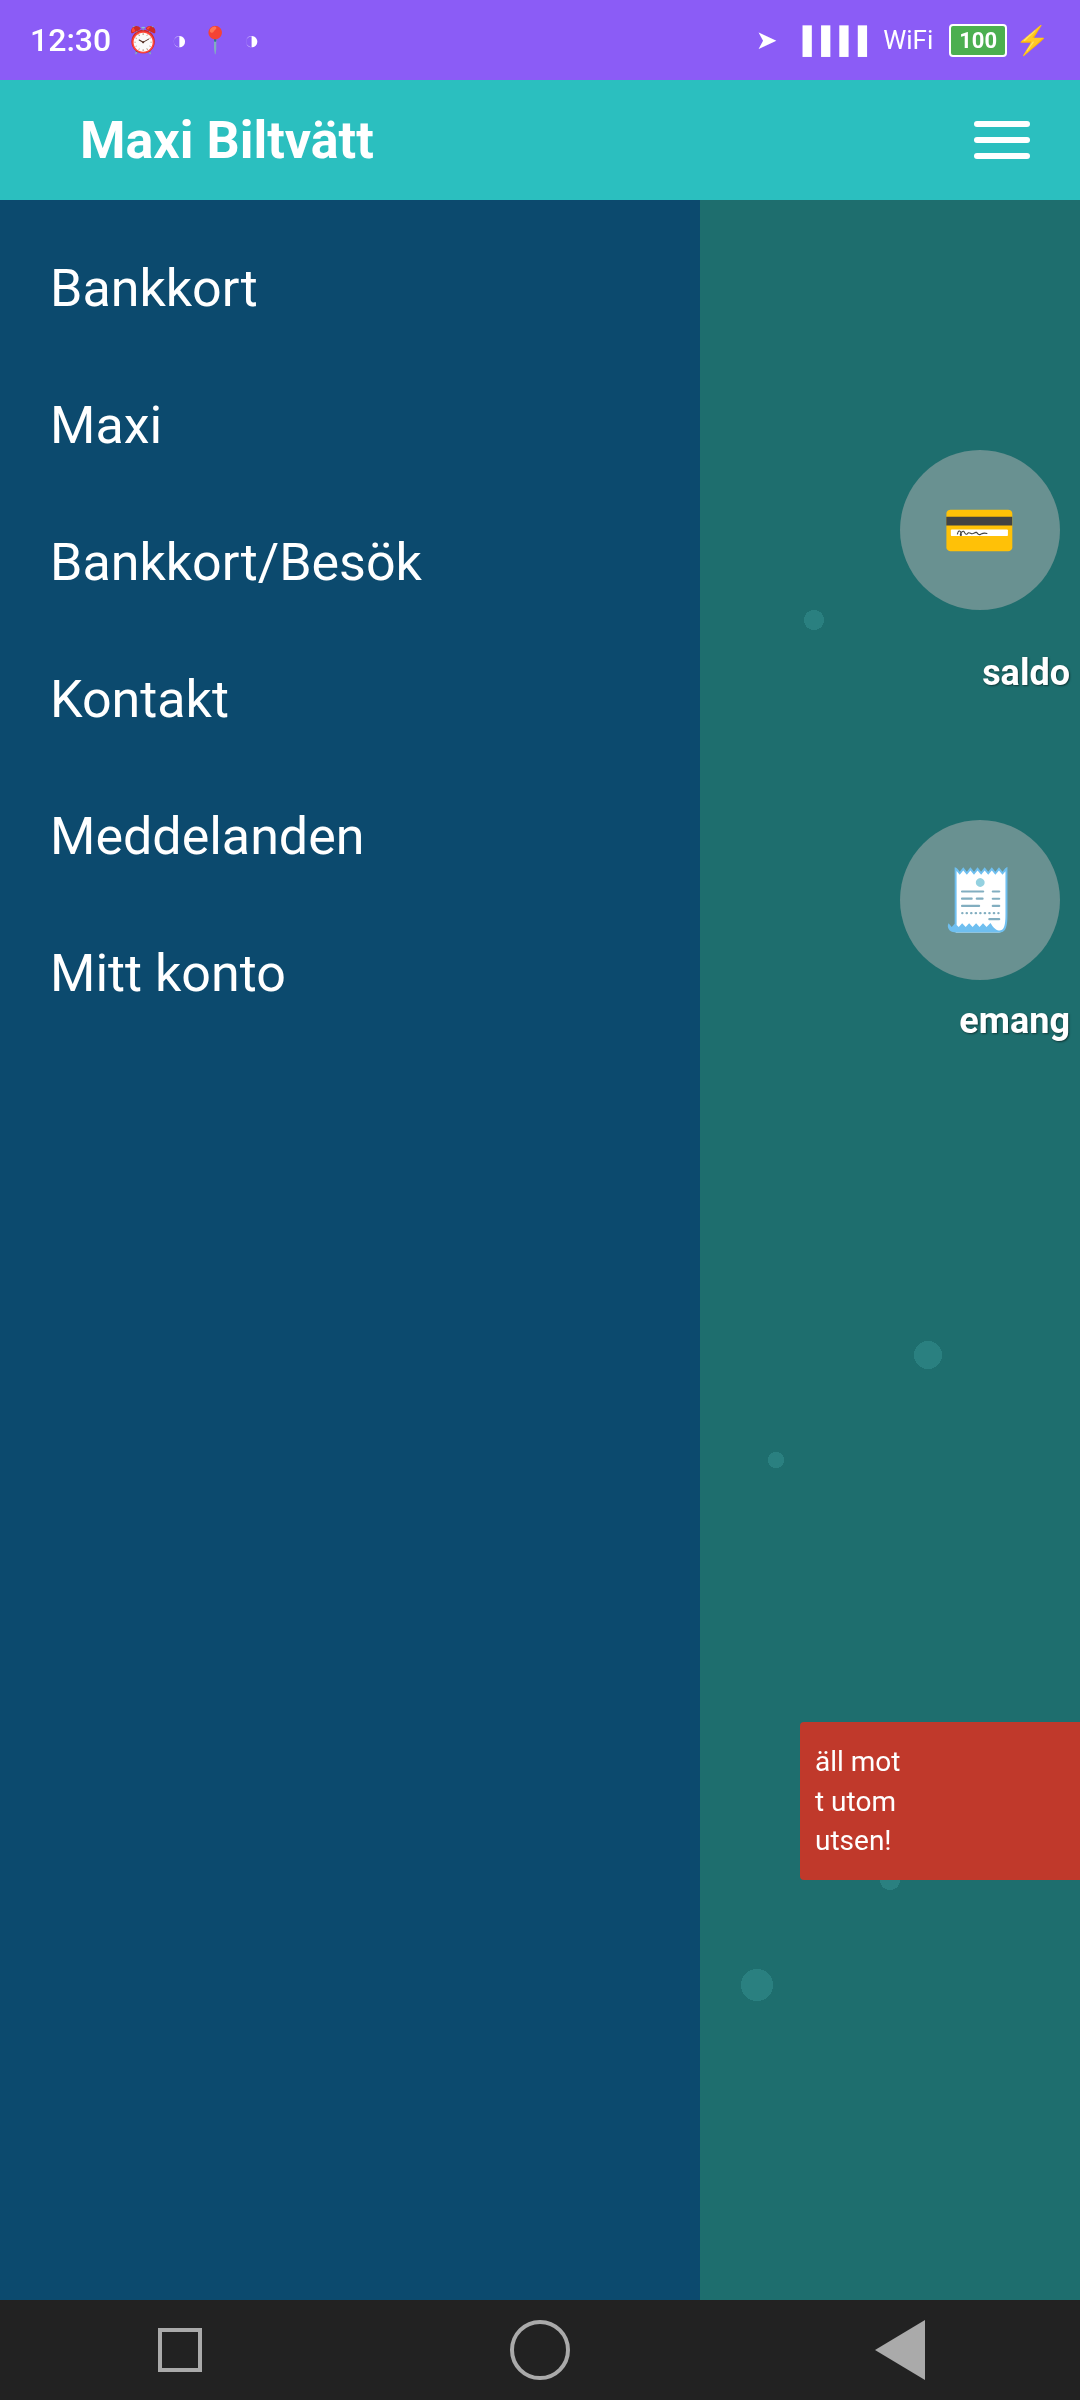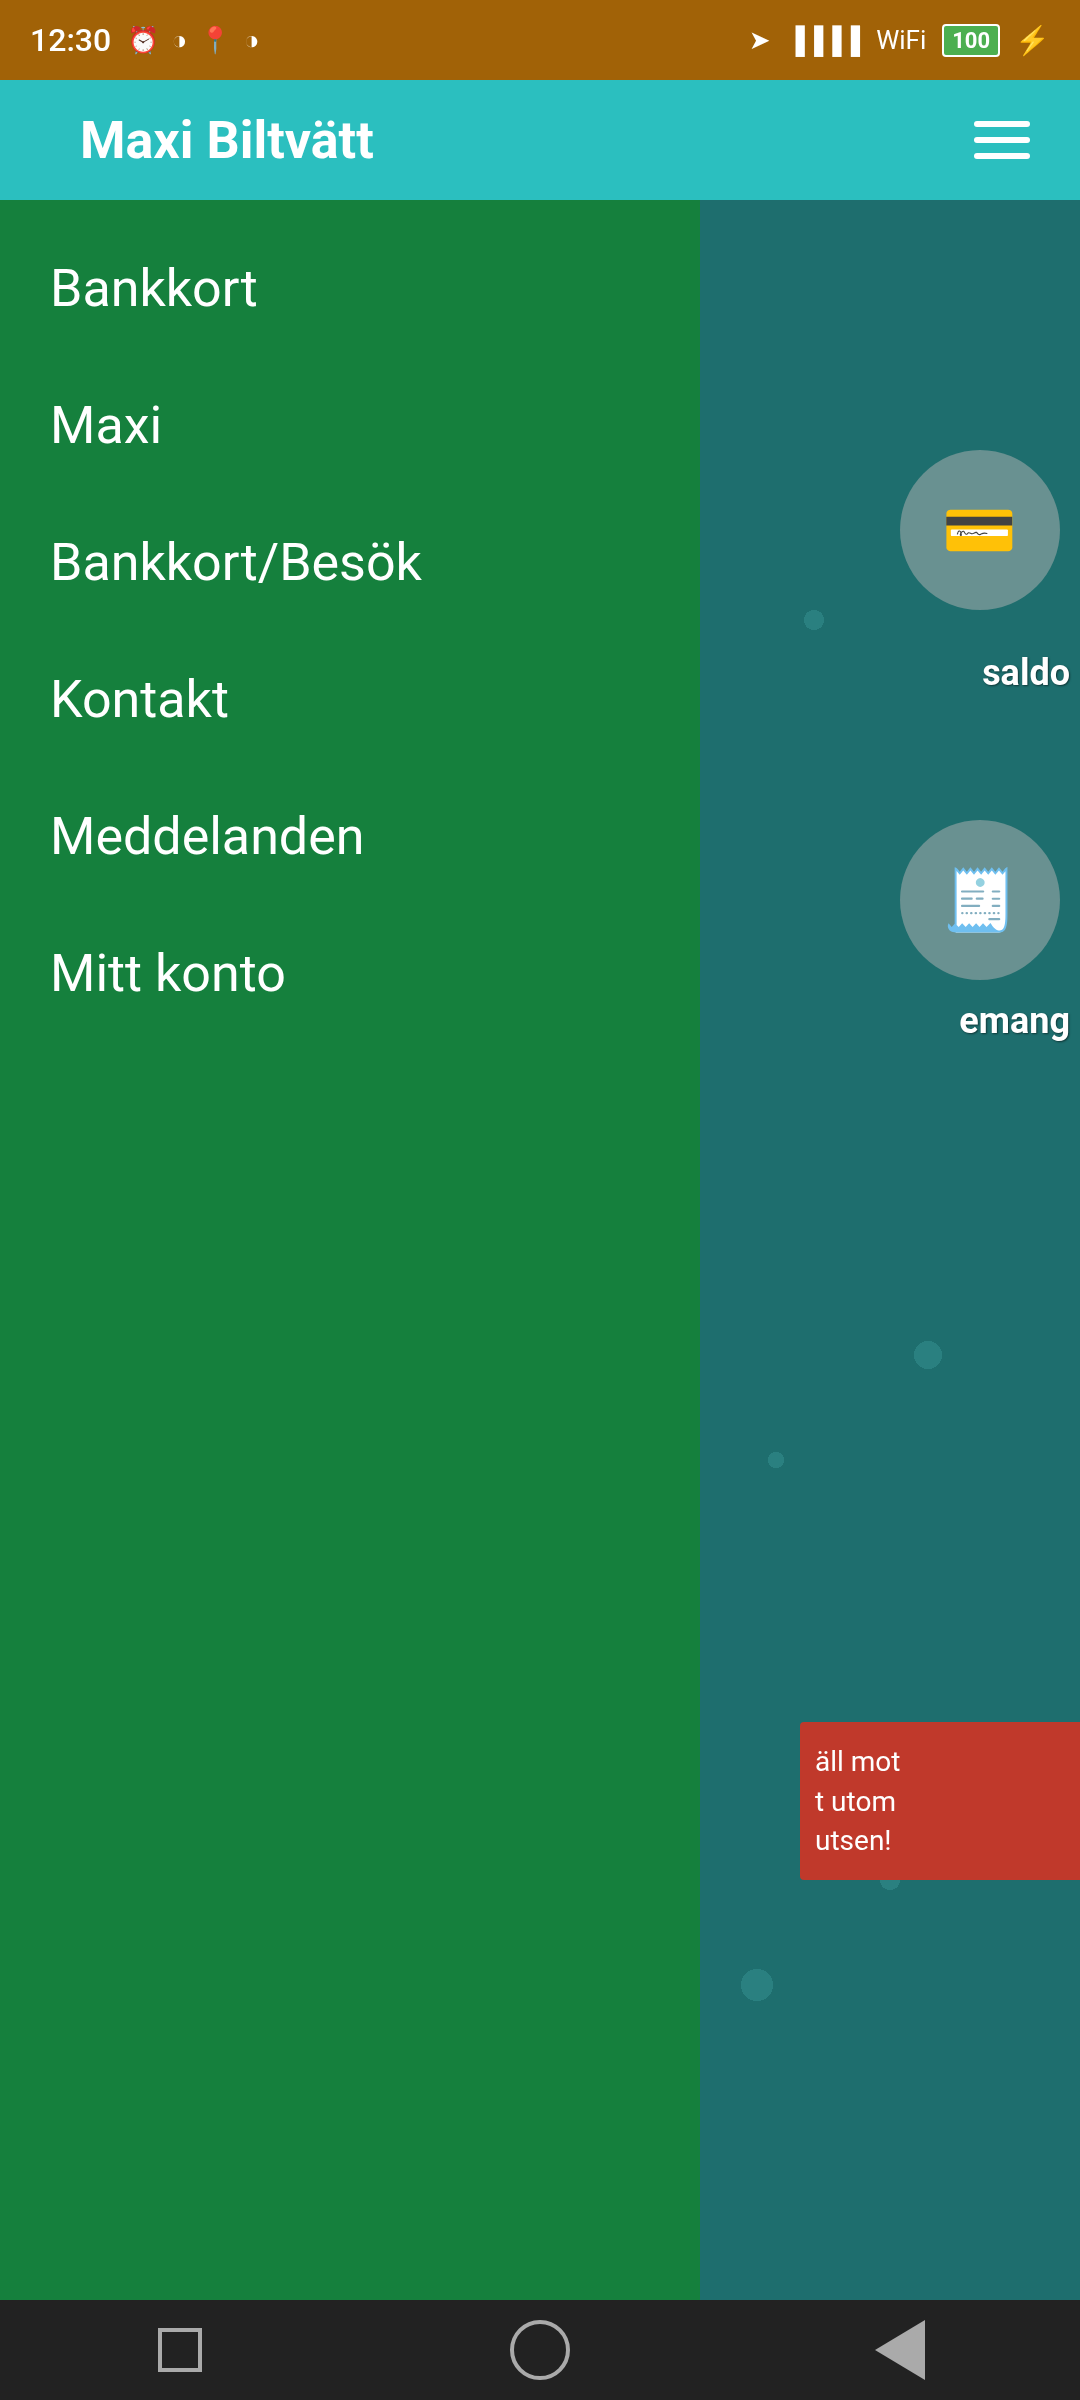--- a/index.html
+++ b/index.html
@@ -10,21 +10,21 @@
       height: 2400px;
       font-family: 'Roboto', Arial, sans-serif;
       overflow: hidden;
       background: #1a7a7a;
     }
 
     
     .status-bar {
       width: 100%;
       height: 80px;
-      background: #a16207;
+      background: #8b5cf6;
       display: flex;
       align-items: center;
       justify-content: space-between;
       padding: 9px 30px;
     }
 
     .status-left {
       display: flex;
       align-items: center;
       gap: 16px;
@@ -49,21 +49,21 @@
 
     .status-right {
       display: flex;
       align-items: center;
       gap: 16px;
     }
 
     .battery-indicator {
       display: flex;
       align-items: center;
-      gap: 15px;
+      gap: 8px;
     }
 
     .battery-box {
       background: #4CAF50;
       color: white;
       font-size: 22px;
       font-weight: bold;
       padding: 2px 8px;
       border-radius: 4px;
       border: 2px solid white;
@@ -107,21 +107,21 @@
       width: 100%;
       height: calc(2400px - 80px - 120px - 100px);
       display: flex;
       position: relative;
     }
 
     
     .drawer {
       width: 700px;
       height: 100%;
-      background: #15803d;
+      background: #0c4a6e;
       position: absolute;
       left: 0;
       top: 0;
       z-index: 10;
       padding: 20px 0;
     }
 
     .menu-item {
       display: flex;
       align-items: center;

